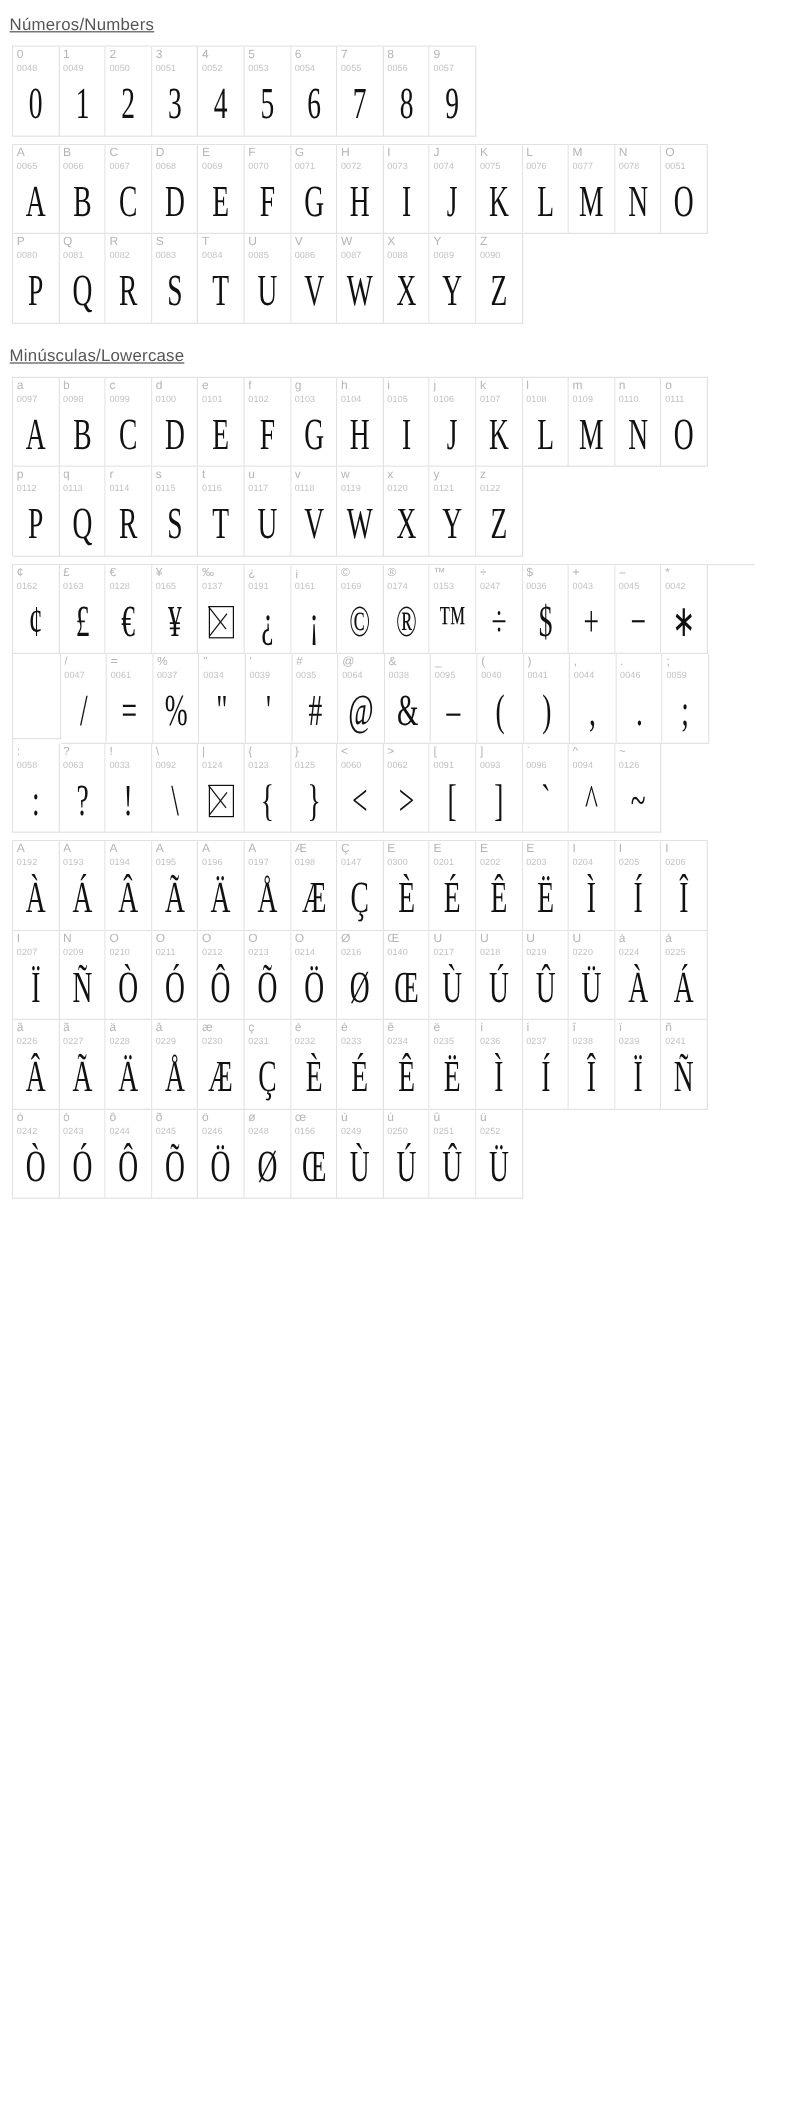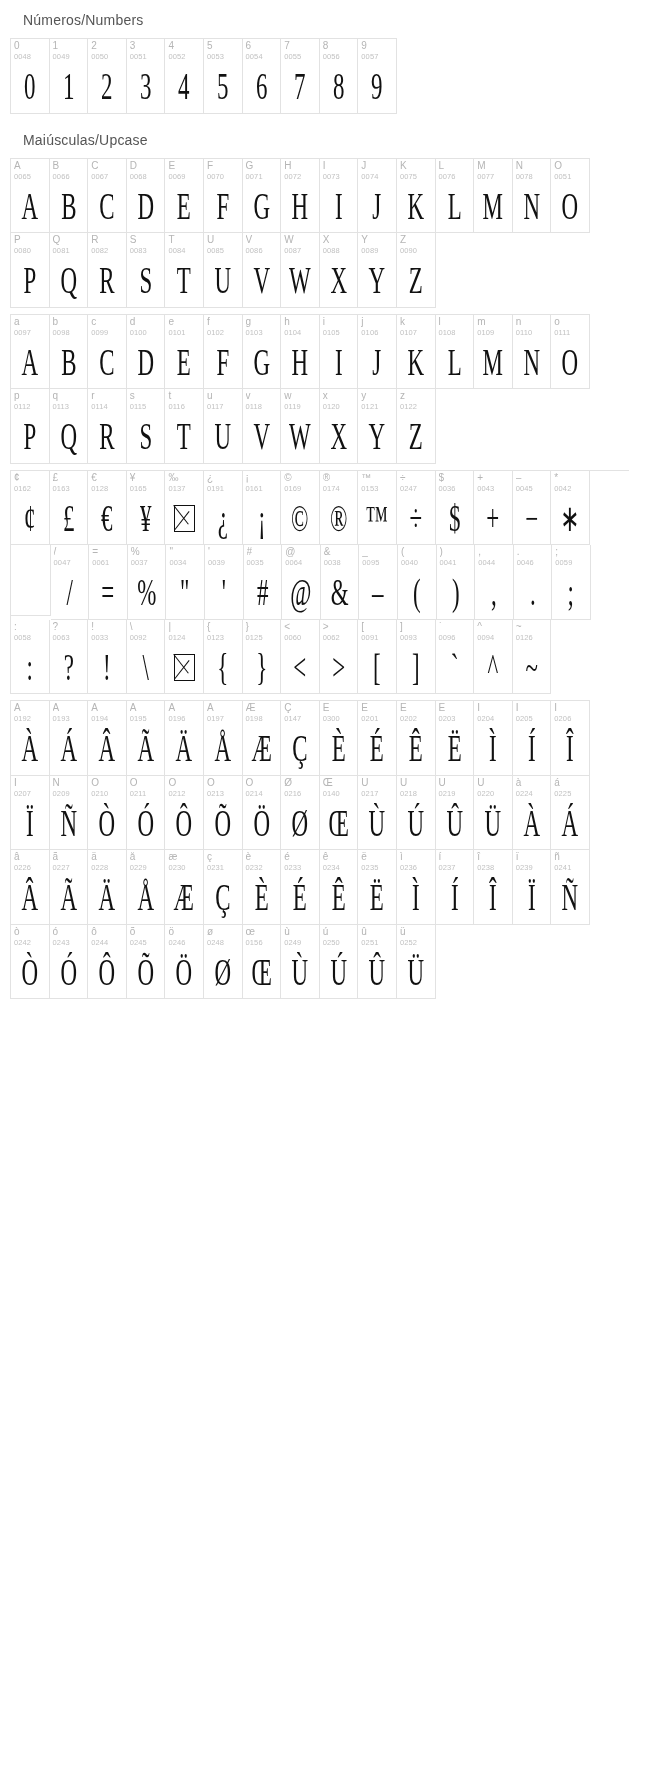--- a/index.html
+++ b/index.html
@@ -8,22 +8,23 @@
     font-family:"Liberation Sans", sans-serif;
     color:#333333;
     -webkit-font-smoothing:antialiased;
   }
   .page{padding:0 0 18px 0;}
   .section{margin:0 0 6px 0;}
   .section-title{
     font-size:14px;
     color:#555555;
     font-weight:400;
-    padding:12px 0 10px 23px;
+    padding:12px 0 10px 8px;
     letter-spacing:.2px;
+    text-decoration:underline;
   }
   .grid{
     border:1px solid #e2e2e2;
     border-right:0;
     border-bottom:0;
     display:flex;
     flex-wrap:wrap;
     width:max-content;
     margin-left:10px;
     background:#fff;
@@ -163,21 +164,20 @@
         <div class="cell">
           <div class="meta">
             <span class="ch-label">9</span>
             <span class="code">0057</span>
           </div>
           <div class="glyph">9</div>
         </div>
       </div>
     </div>
     <div class="section">
-      <div class="section-title">Maiúsculas/Upcase</div>
       <div class="grid" style="width: 580px;">
         <div class="cell">
           <div class="meta">
             <span class="ch-label">A</span>
             <span class="code">0065</span>
           </div>
           <div class="glyph">A</div>
         </div>
         <div class="cell">
           <div class="meta">
@@ -350,20 +350,21 @@
         <div class="cell">
           <div class="meta">
             <span class="ch-label">Z</span>
             <span class="code">0090</span>
           </div>
           <div class="glyph">Z</div>
         </div>
       </div>
     </div>
     <div class="section">
+      <div class="section-title">Minúsculas/Lowercase</div>
       <div class="grid" style="width: 580px;">
         <div class="cell">
           <div class="meta">
             <span class="ch-label">a</span>
             <span class="code">0097</span>
           </div>
           <div class="glyph">A</div>
         </div>
         <div class="cell">
           <div class="meta">

